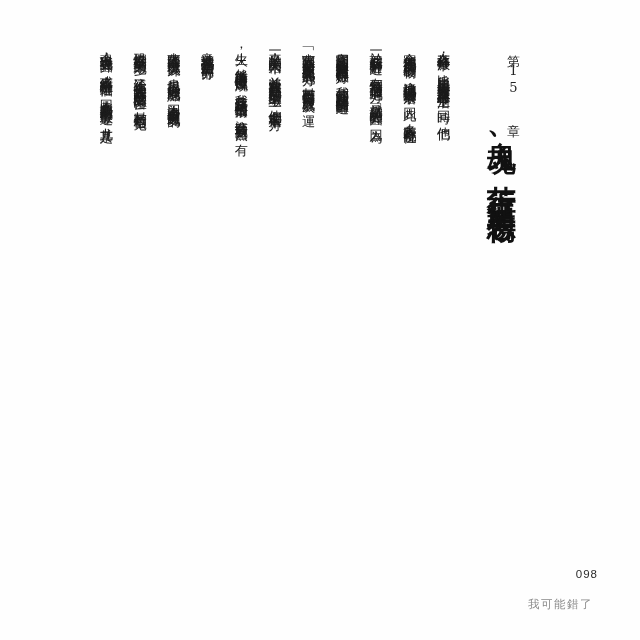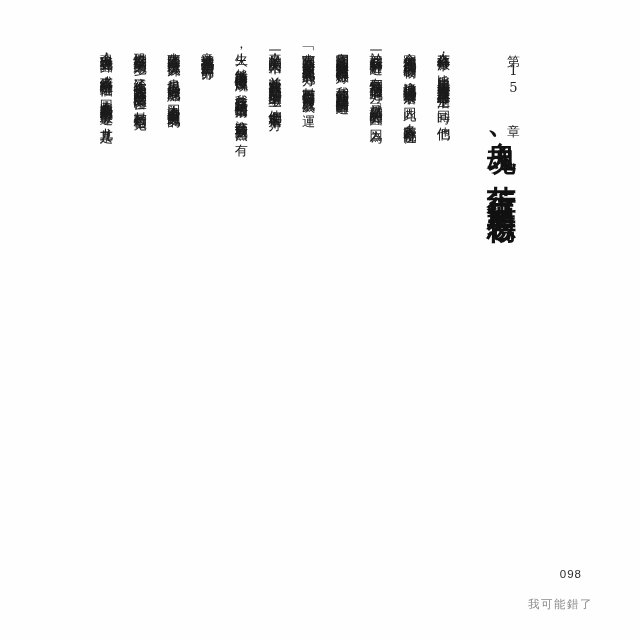--- a/index.html
+++ b/index.html
@@ -90,21 +90,21 @@
     margin-right: 18px;
   }
 
   .body-cols .v-col {
     margin-left: 11px;
   }
 
   
   .page-number {
     position: absolute;
-    right: 58px;
+    right: 42px;
     bottom: 60px;
     font-family: "Liberation Sans", sans-serif;
     font-size: 11.5px;
     letter-spacing: 1px;
     color: #2b2b2b;
     text-align: center;
   }
 
   
   .footer-title {

